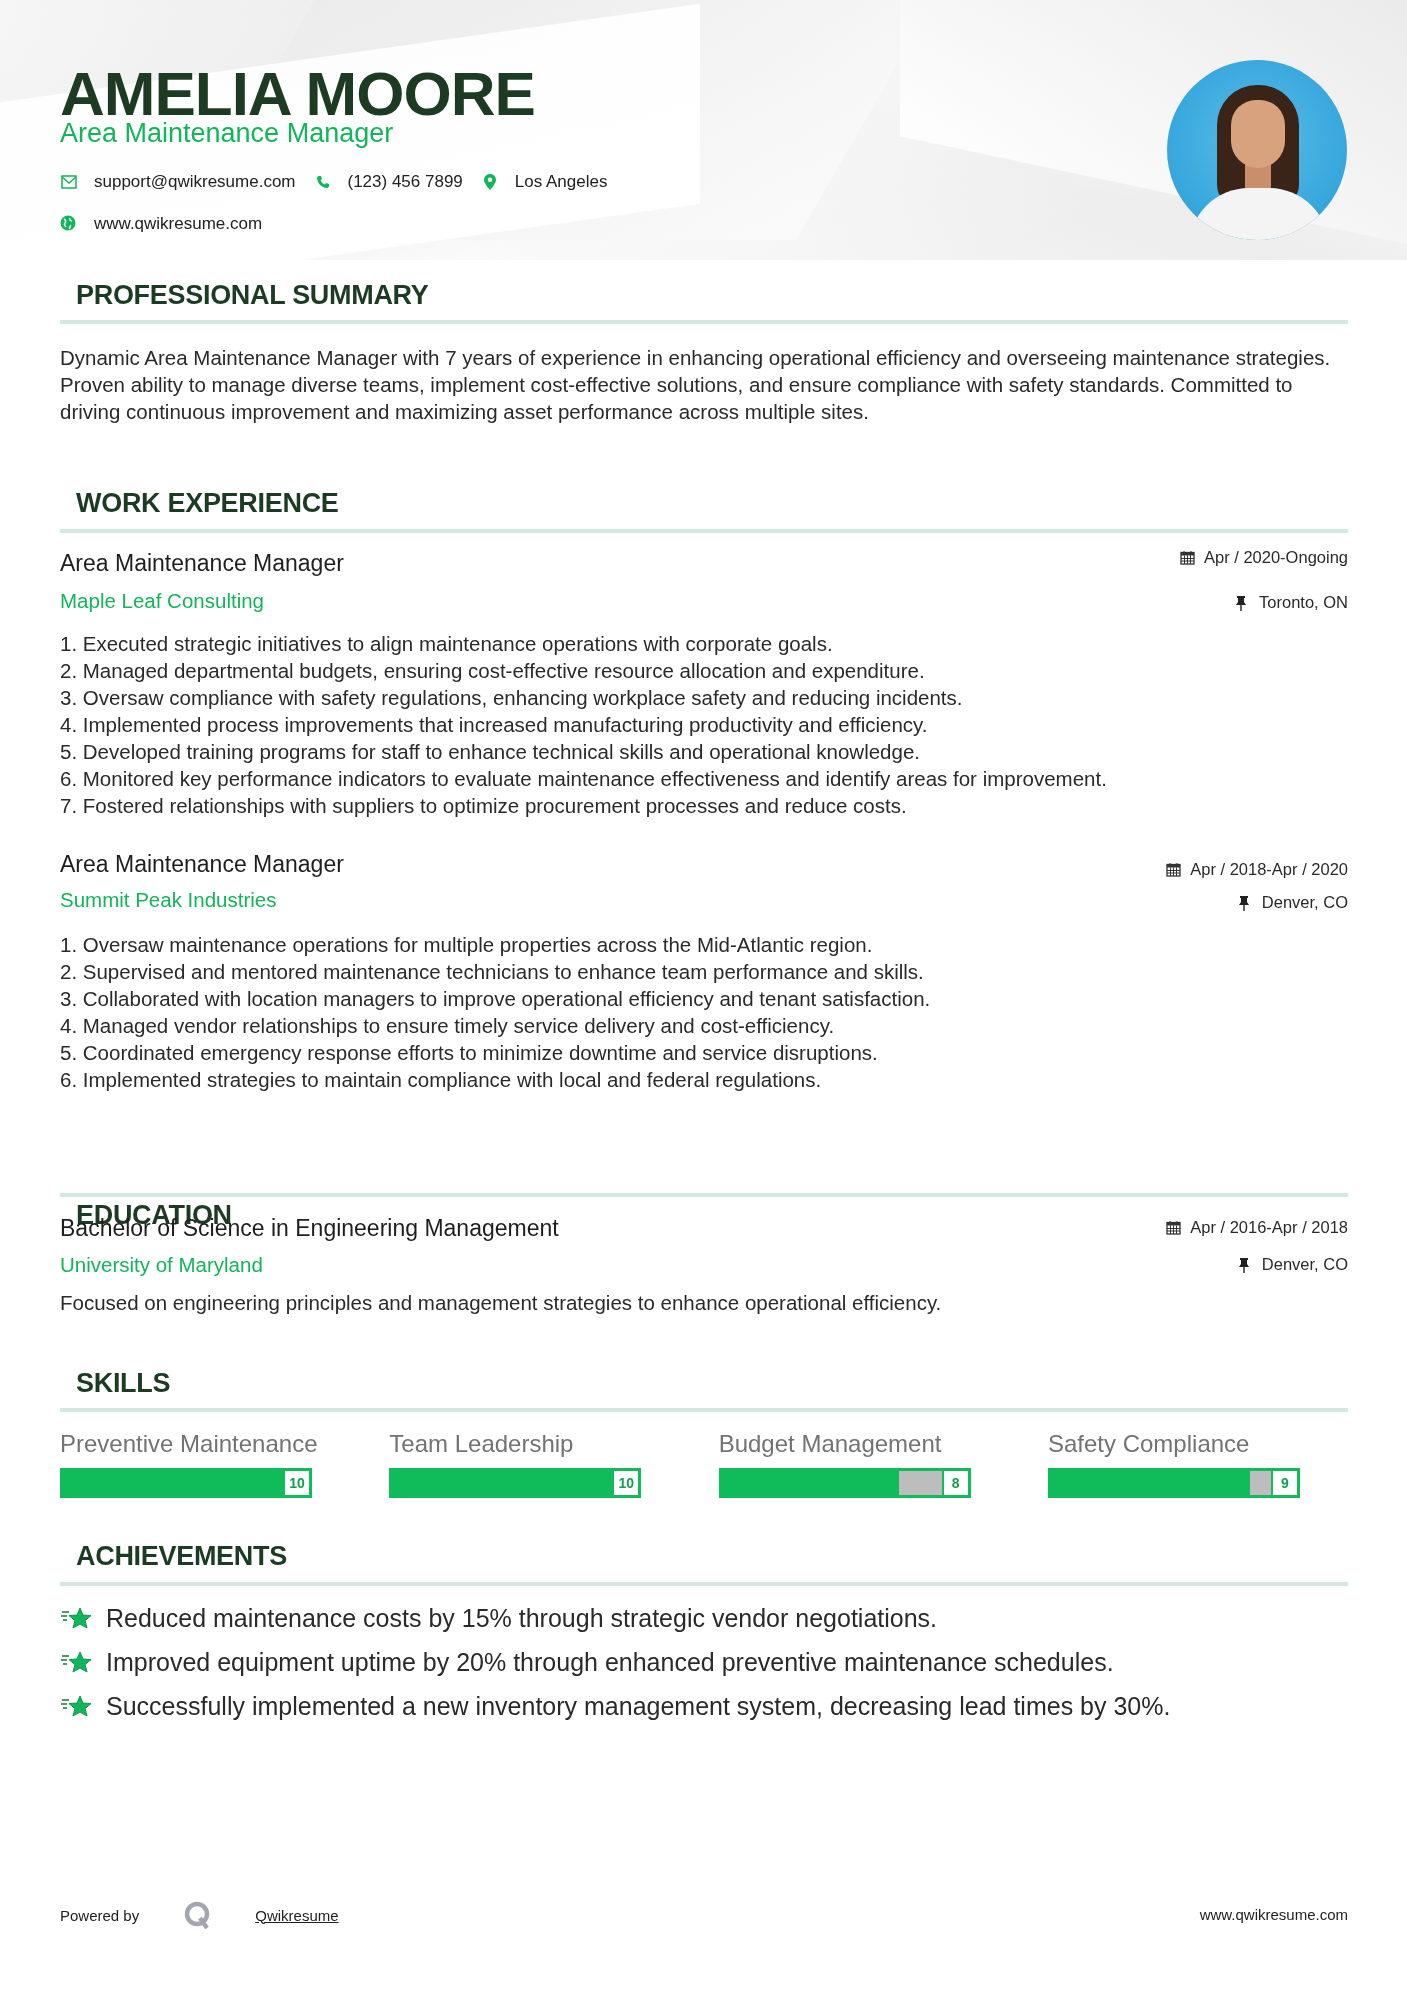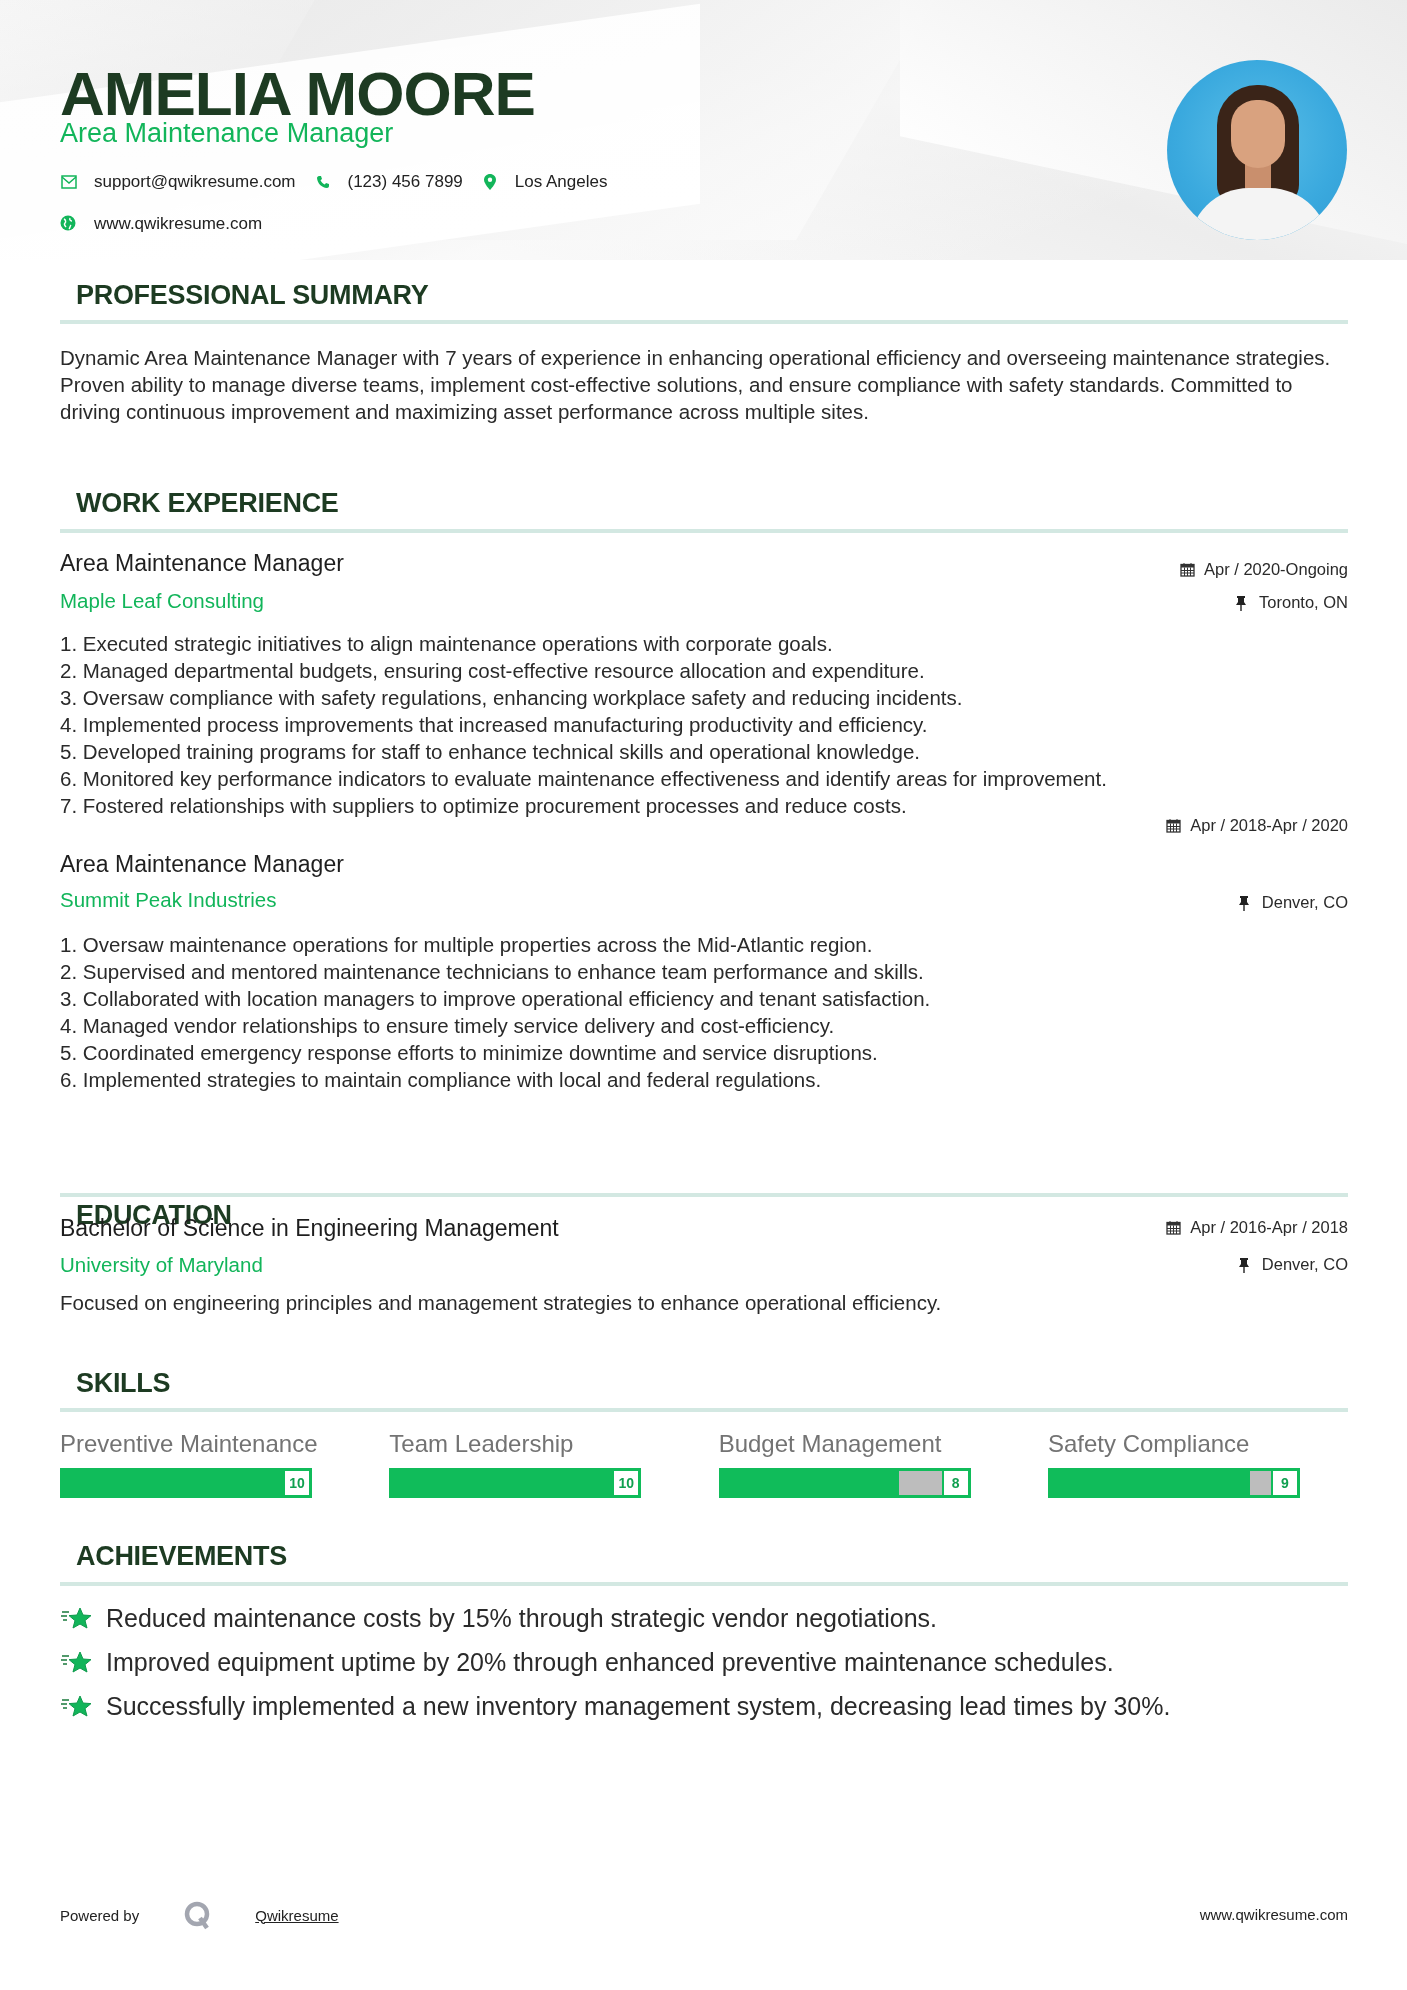--- a/index.html
+++ b/index.html
@@ -126,21 +126,21 @@
 
   <div class="section-title" style="top:280px;">PROFESSIONAL SUMMARY</div>
   <div class="rule" style="top:320px;"></div>
   <div class="para" style="top:344px;">Dynamic Area Maintenance Manager with 7 years of experience in enhancing operational efficiency and overseeing maintenance strategies. Proven ability to manage diverse teams, implement cost-effective solutions, and ensure compliance with safety standards. Committed to driving continuous improvement and maximizing asset performance across multiple sites.</div>
 
   <div class="section-title" style="top:488px;">WORK EXPERIENCE</div>
   <div class="rule" style="top:529px;"></div>
 
   <div class="job-title" style="top:550px;">Area Maintenance Manager</div>
   <div class="company" style="top:589px;">Maple Leaf Consulting</div>
-  <div class="meta" style="top:560px;">
+  <div class="meta" style="top:548px;">
     <span class="ico">
       <svg width="15" height="15" viewBox="0 0 15 15">
           <rect x="1" y="2.5" width="13" height="11.5" fill="none" stroke="#333" stroke-width="1.3"></rect>
           <rect x="1" y="2.5" width="13" height="3" fill="#333"></rect>
           <path d="M4 1 V4 M11 1 V4 M1 8.5 H14 M1 11 H14 M4.5 5.5 V14 M7.5 5.5 V14 M10.5 5.5 V14" stroke="#333" stroke-width="1"></path>
         </svg>
     </span>
     <span>Apr / 2020-Ongoing</span>
   </div>
   <div class="meta" style="top:593px;">
@@ -156,21 +156,21 @@
     <li>2. Managed departmental budgets, ensuring cost-effective resource allocation and expenditure.</li>
     <li>3. Oversaw compliance with safety regulations, enhancing workplace safety and reducing incidents.</li>
     <li>4. Implemented process improvements that increased manufacturing productivity and efficiency.</li>
     <li>5. Developed training programs for staff to enhance technical skills and operational knowledge.</li>
     <li>6. Monitored key performance indicators to evaluate maintenance effectiveness and identify areas for improvement.</li>
     <li>7. Fostered relationships with suppliers to optimize procurement processes and reduce costs.</li>
   </ul>
 
   <div class="job-title" style="top:851px;">Area Maintenance Manager</div>
   <div class="company" style="top:888px;">Summit Peak Industries</div>
-  <div class="meta" style="top:816px;">
+  <div class="meta" style="top:860px;">
     <span class="ico">
       <svg width="15" height="15" viewBox="0 0 15 15">
           <rect x="1" y="2.5" width="13" height="11.5" fill="none" stroke="#333" stroke-width="1.3"></rect>
           <rect x="1" y="2.5" width="13" height="3" fill="#333"></rect>
           <path d="M4 1 V4 M11 1 V4 M1 8.5 H14 M1 11 H14 M4.5 5.5 V14 M7.5 5.5 V14 M10.5 5.5 V14" stroke="#333" stroke-width="1"></path>
         </svg>
     </span>
     <span>Apr / 2018-Apr / 2020</span>
   </div>
   <div class="meta" style="top:893px;">

